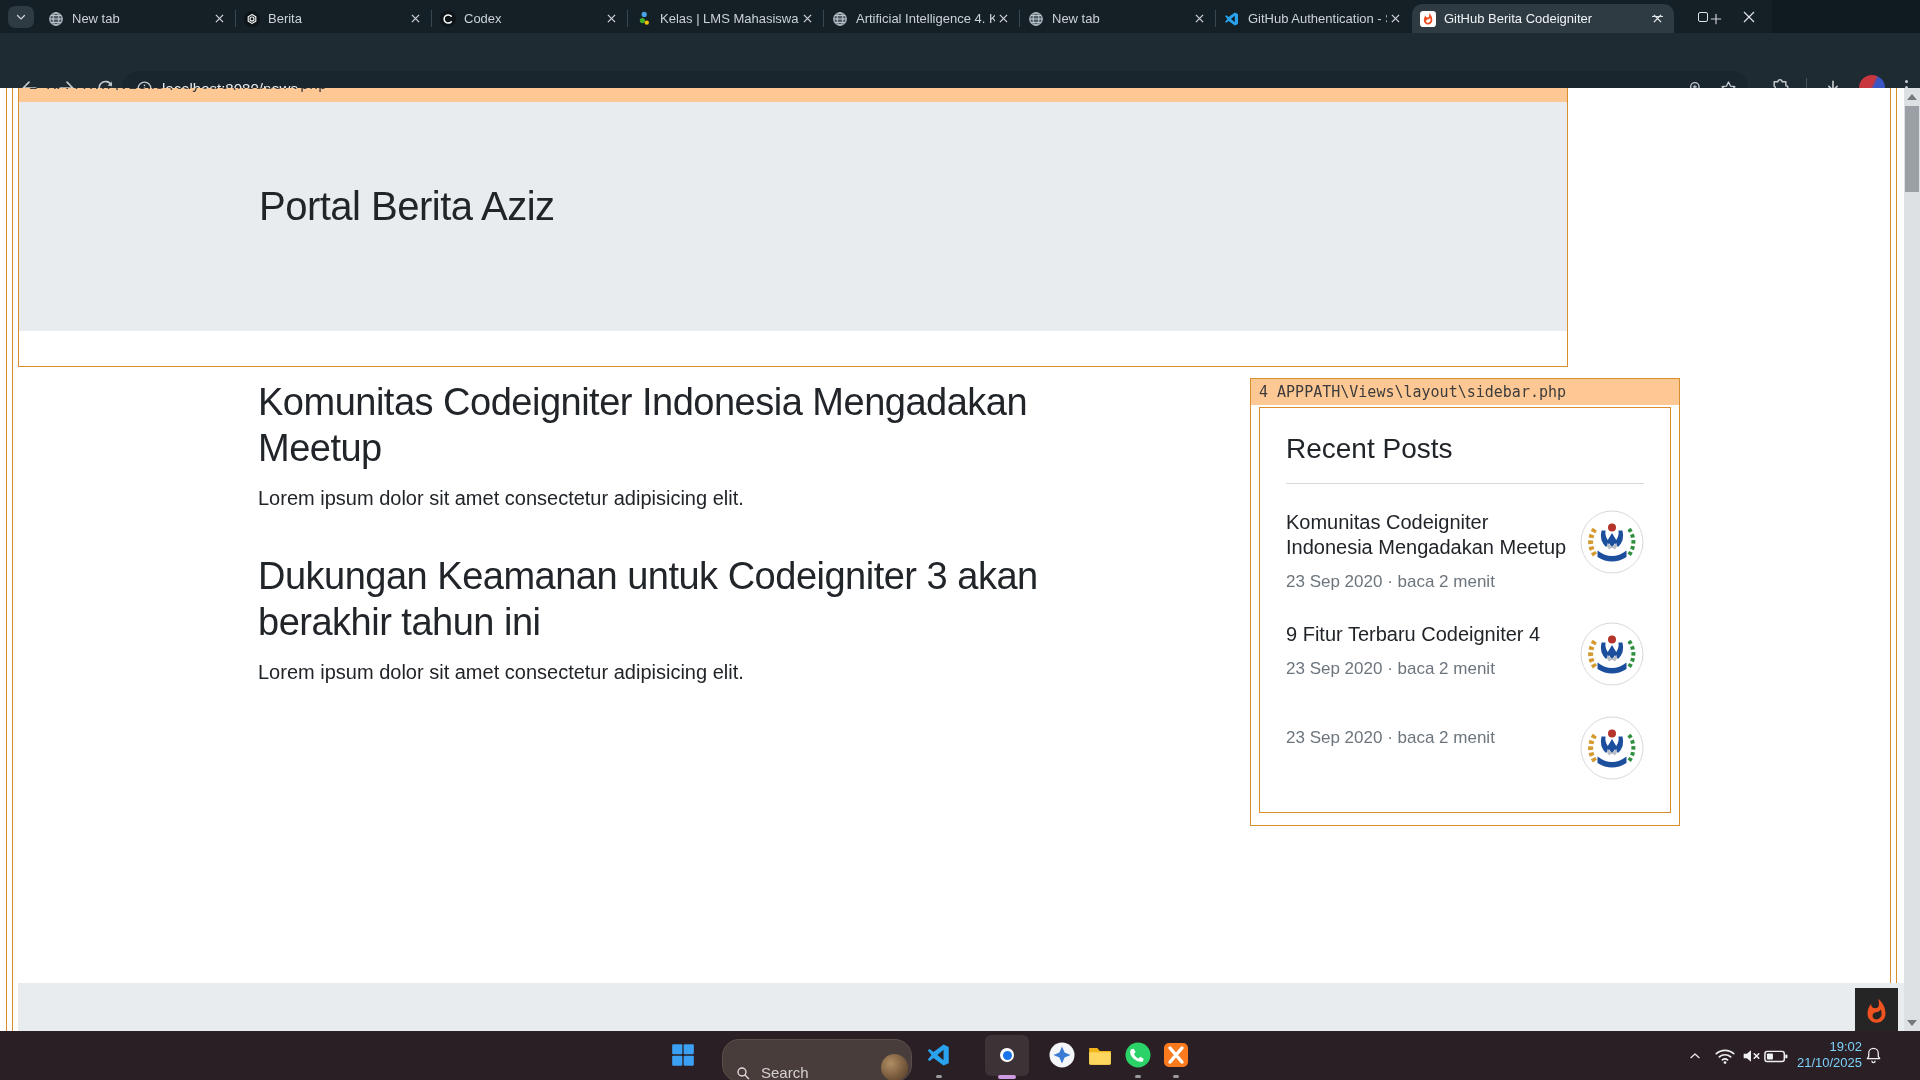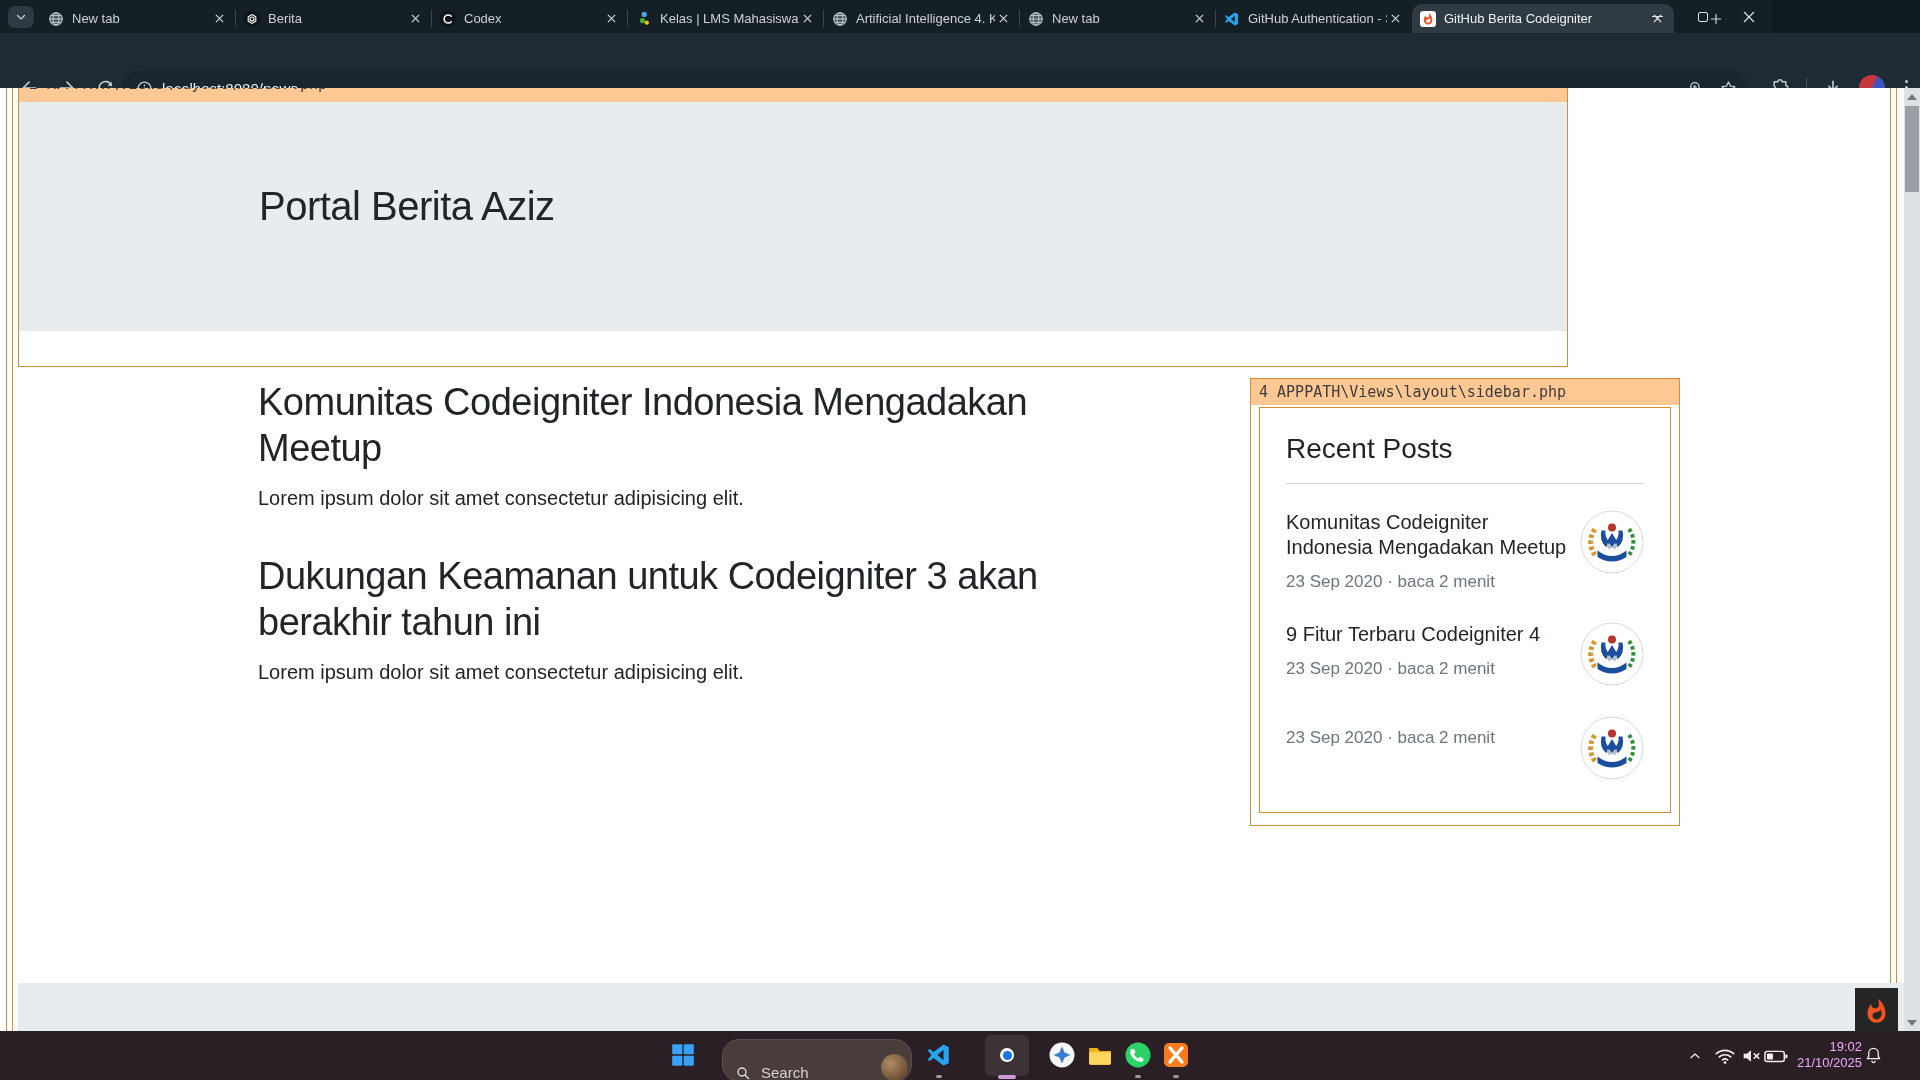--- a/index.html
+++ b/index.html
@@ -78,21 +78,21 @@
   
   .taskbar { position:absolute; left:0; top:1031px; width:1920px; height:49px; background:#2a1f24; }
   .tb-item { position:absolute; top:11px; width:26px; height:26px; }
   .search-pill { position:absolute; left:722px; top:8px; width:190px; height:43px; border-radius:17px; background:#483d3b; border:1px solid #5a4f4c; display:flex; align-items:flex-end; }
   .search-pill .s-text { color:#d6d2d0; font-size:15px; margin-left:10px; flex:1; }
   .search-img { width:27px; height:27px; border-radius:50%; margin-right:3px; background:radial-gradient(circle at 35% 35%, #b08d63, #6c4f35 70%); flex:none; }
   .chrome-box { position:absolute; left:985px; top:4px; width:44px; height:41px; background:rgba(255,255,255,0.09); border-radius:6px; }
   .run-dot { position:absolute; top:44px; width:6px; height:3px; border-radius:2px; background:#9a9a9e; }
   .chrome-underline { position:absolute; left:998px; top:44px; width:18px; height:3.5px; border-radius:2px; background:#cf9be0; }
   .tray { position:absolute; top:0; height:49px; display:flex; align-items:center; }
-  .clock { position:absolute; left:1790px; top:8px; width:72px; text-align:right; color:#f0abfc; font-size:13px; line-height:16px; }
+  .clock { position:absolute; left:1790px; top:8px; width:72px; text-align:right; color:#7dd3fc; font-size:13px; line-height:16px; }
 
   .circle-edge { width:26px; height:26px; border-radius:50%; background:conic-gradient(from 210deg,#0a84d8,#35d2c2 30%,#8ed11d 55%,#2173d8 80%,#0a84d8); }
   .circle-chrome { position:relative; width:26px; height:26px; border-radius:50%; background:conic-gradient(from -45deg,#ea4335 0 33%,#fbbc05 33% 66%,#34a853 66% 100%); }
   .circle-chrome::before { content:""; position:absolute; left:6px; top:6px; width:14px; height:14px; border-radius:50%; background:#fff; }
   .circle-chrome::after { content:""; position:absolute; left:8.5px; top:8.5px; width:9px; height:9px; border-radius:50%; background:#1a73e8; }
 </style>
 </head>
 <body>
 
 <div class="tabstrip">

